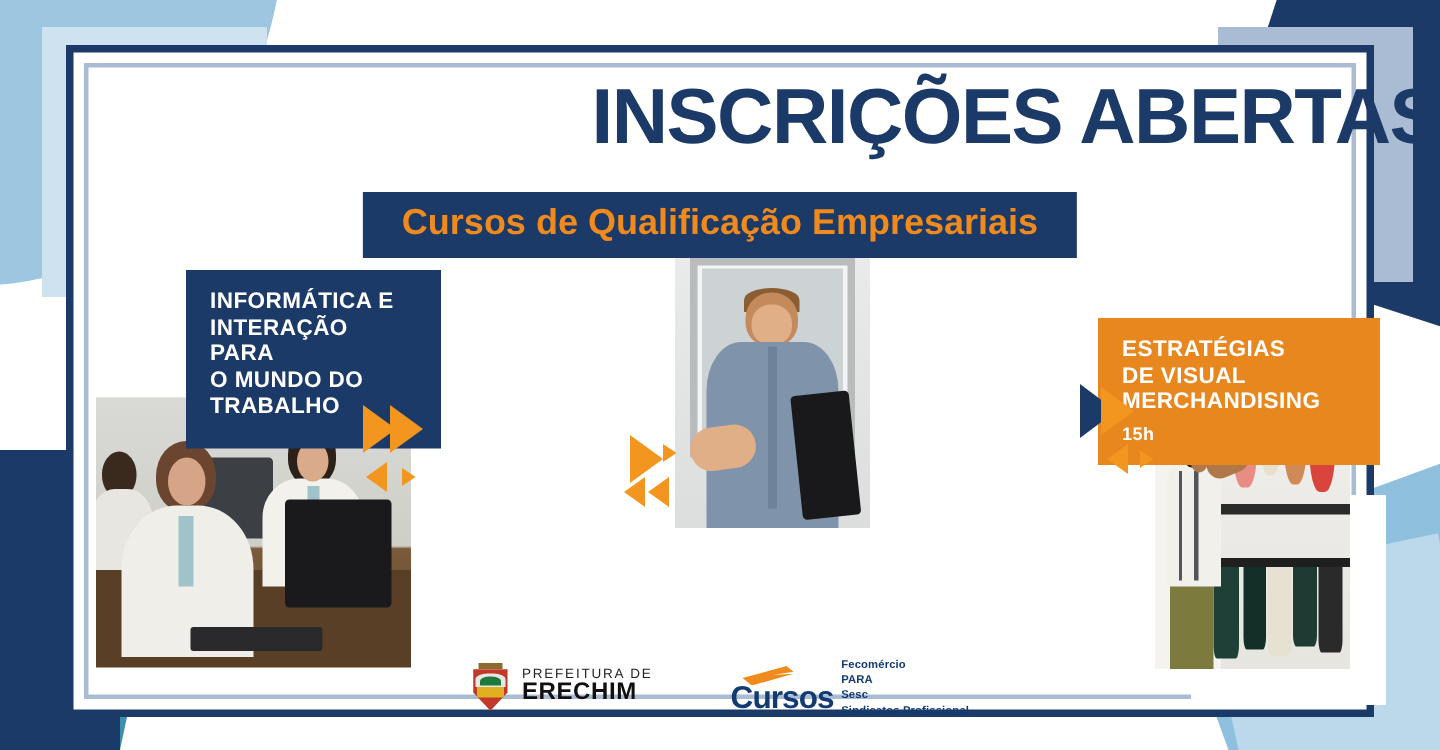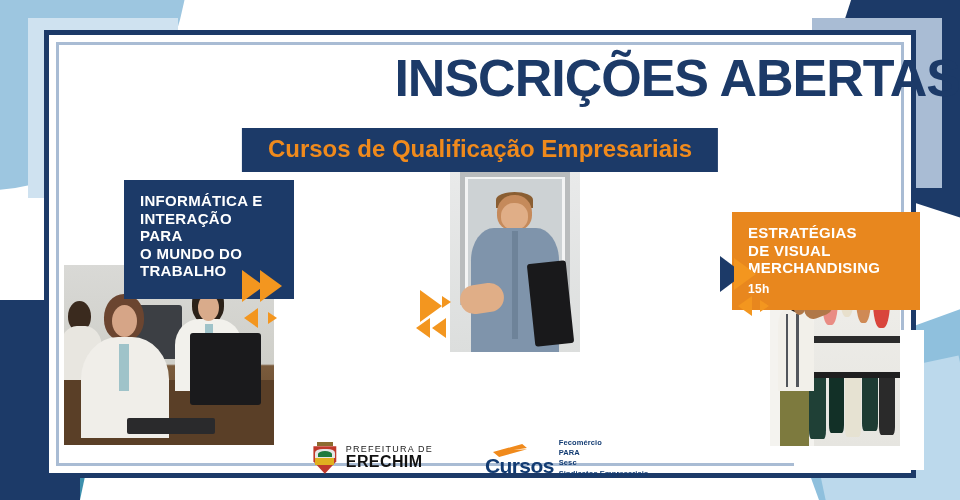--- a/index.html
+++ b/index.html
@@ -402,20 +402,20 @@
     <div class="logo-block">
       <div class="senac-mark">
         <div class="senac-wrap">
           <div class="senac-swoosh"></div>
           <span class="senac-word">Cursos</span>
         </div>
         <div class="senac-lines">
           <span>Fecomércio</span>
           <span>PARA</span>
           <span>Sesc</span>
-          <span>Sindicatos Empresariais</span>
+          <span>Sindicatos Profissional</span>
         </div>
       </div>
     </div>
 
   </div>
 
 </div>
 
 </body></html>

